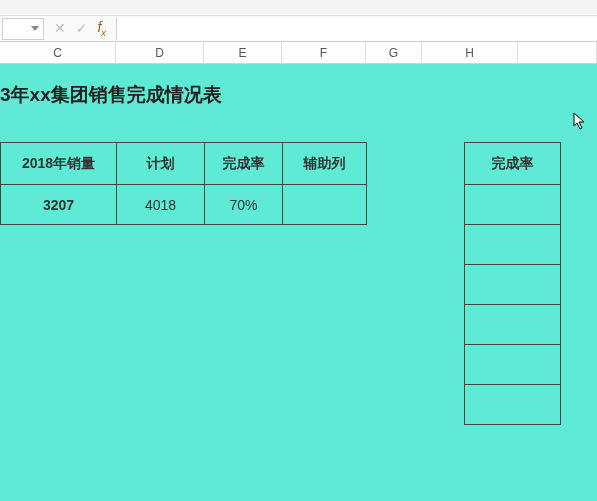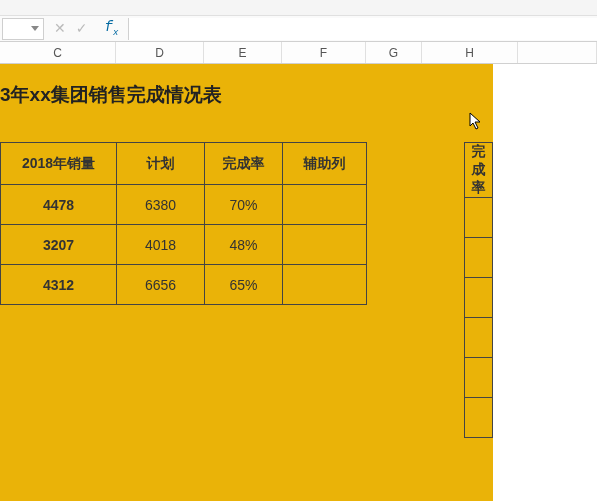--- a/index.html
+++ b/index.html
@@ -7,30 +7,30 @@
   
   
   .ribbon-frag { height: 16px; background: #f5f5f5; border-bottom: 1px solid #e0e0e0; display:flex; align-items:flex-end; font-size:10px; color:#888; }
   .ribbon-frag span { padding: 0 40px; }
   
   
   .formula-row { display: flex; align-items: center; height: 26px; border-bottom: 1px solid #d0d0d0; background: #fafafa; }
   .namebox { width: 42px; height: 22px; margin-left:2px; border: 1px solid #cfcfcf; background: #fff; display:flex; align-items:center; justify-content:flex-end; padding-right:4px; font-size:12px; color:#555; }
   .dd { width:0; height:0; border-left:4px solid transparent; border-right:4px solid transparent; border-top:5px solid #888; margin-left:4px; }
   .fb-icons { display:flex; align-items:center; gap:10px; padding: 0 10px; color:#bbb; font-size:14px; }
-  .fx { font-style: italic; font-family: Liberation Mono, monospace; color:#0369a1;margin-left:7px; }
+  .fx { font-style: italic; font-family: Liberation Sans, sans-serif; color:#a16207; }
   .fx sub { font-size:9px; }
   .formula-input { flex:1; height:22px; border-left:1px solid #d0d0d0; background:#fff; padding-left:6px; font-size:12px; display:flex; align-items:center; }
   
   
   .colhdr-row { display:flex; height:22px; background:#fdfdfd; border-bottom:1px solid #d0d0d0; font-size:12px; color:#555; }
   .colhdr { border-right:1px solid #e0e0e0; display:flex; align-items:center; justify-content:center; }
   
   
-  .sheet { position: relative; width:493px; height: calc(501px - 16px - 26px - 22px); background:#eab308; }
+  .sheet { position: relative; width:597px; height: calc(501px - 16px - 26px - 22px); background:#5eead4; }
   
   .title-text { position:absolute; left:0; top:18px; font-size:19px; font-weight:bold; color:#222; }
   
   
   .tbl { position:absolute; left:0; top:78px; border-collapse:collapse; }
   .tbl td, .tbl th { border:1.5px solid #444; text-align:center; vertical-align:middle; font-size:14px; }
   .tbl th { font-weight:bold; height:42px; }
   .tbl td { height:40px; }
   .col-a { width:116px; font-weight:bold; }
   .col-b { width:88px; }
@@ -85,35 +85,23 @@
     <thead>
       <tr>
         <th class="col-a">2018年销量</th>
         <th class="col-b">计划</th>
         <th class="col-c">完成率</th>
         <th class="col-d">辅助列</th>
       </tr>
     </thead>
     <tbody id="main-tbody">
         <tr>
-          <td class="col-a">4478</td>
-          <td class="col-b">6380</td>
-          <td class="col-c">70%</td>
-          <td class="col-d"></td>
-        </tr>
-        <tr>
           <td class="col-a">3207</td>
           <td class="col-b">4018</td>
-          <td class="col-c">48%</td>
-          <td class="col-d"></td>
-        </tr>
-        <tr>
-          <td class="col-a">4312</td>
-          <td class="col-b">6656</td>
-          <td class="col-c">65%</td>
+          <td class="col-c">70%</td>
           <td class="col-d"></td>
         </tr>
       </tbody>
   </table>
 
   <table class="tbl2">
     <thead>
       <tr>
         <th>完成率</th>
       </tr>

